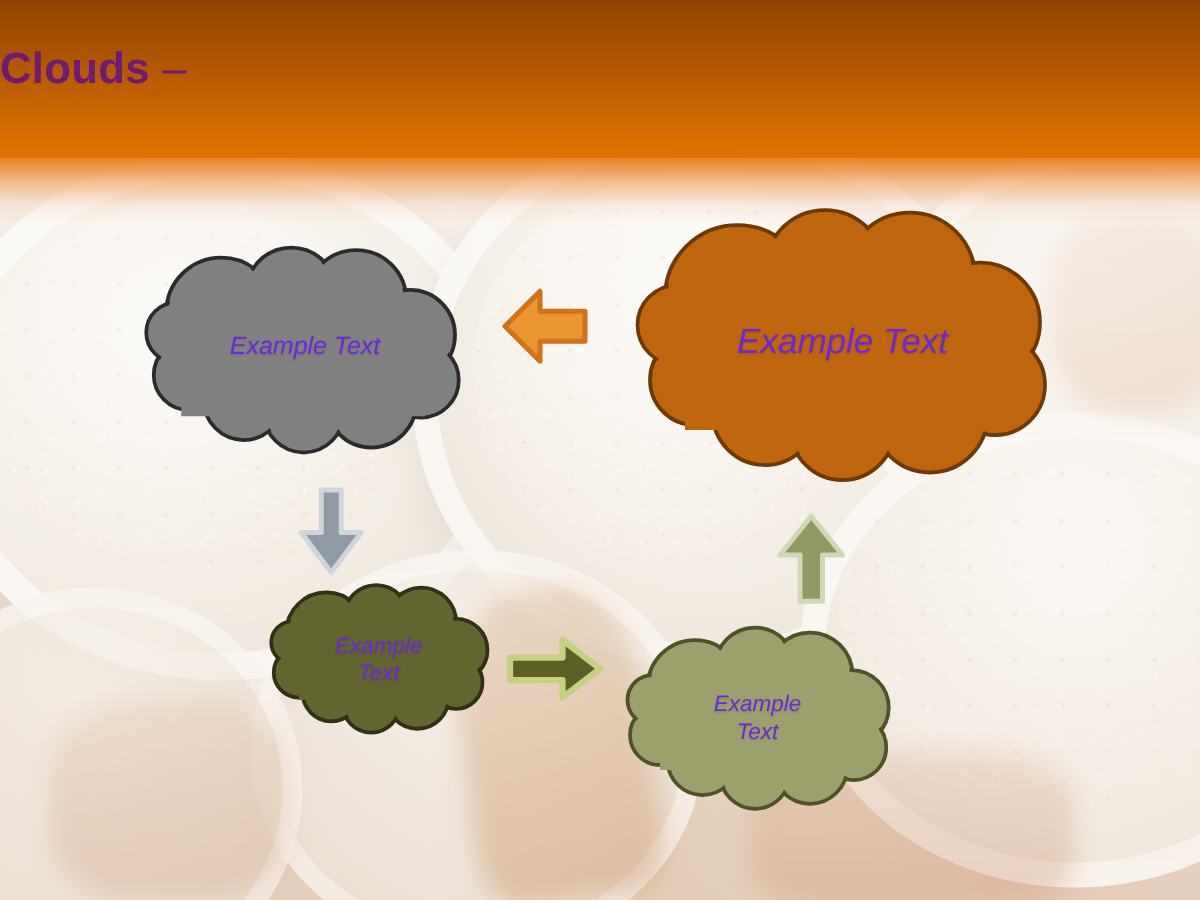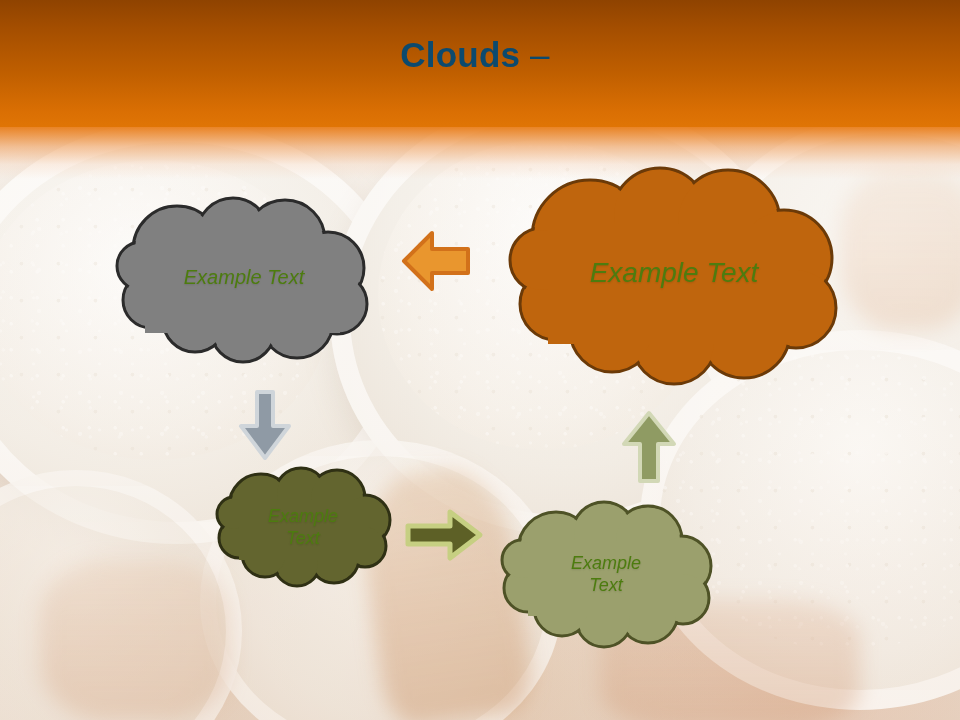--- a/index.html
+++ b/index.html
@@ -133,22 +133,21 @@
     z-index: 6;
     pointer-events: none;
   }
   #title {
     position: absolute;
     left: 0; top: 0;
     width: 960px;
     height: 127px;
     display: flex;
     align-items: center;
-    justify-content: center;
-    color: #0c4a6e;
+    color: #701a75;
     font-size: 35px;
     letter-spacing: 0.2px;
     white-space: pre;
     z-index: 7;
     padding-bottom: 18px;
     box-sizing: border-box;
   }
   #title .strong { font-weight: bold; }
   #title .light  { font-weight: normal; }
 
@@ -158,21 +157,21 @@
     z-index: 10;
   }
   .cloud svg { display: block; overflow: visible; }
   .cloud-label {
     position: absolute;
     inset: 0;
     display: flex;
     flex-direction: column;
     align-items: center;
     justify-content: center;
-    color: #4d7c0f;
+    color: #6d28d9;
     font-style: italic;
     text-align: right;
     line-height: 1.25;
     pointer-events: none;
     text-shadow: 0 1px 2px rgba(0,0,0,0.12);
   }
 
   #cloud-gray      { left: 115px; top: 196px; width: 258px; height: 168px; }
   #cloud-gray .cloud-label      { font-size: 20px; padding-bottom: 6px; }
   #cloud-orange    { left: 508px; top: 166px; width: 332px; height: 222px; }

